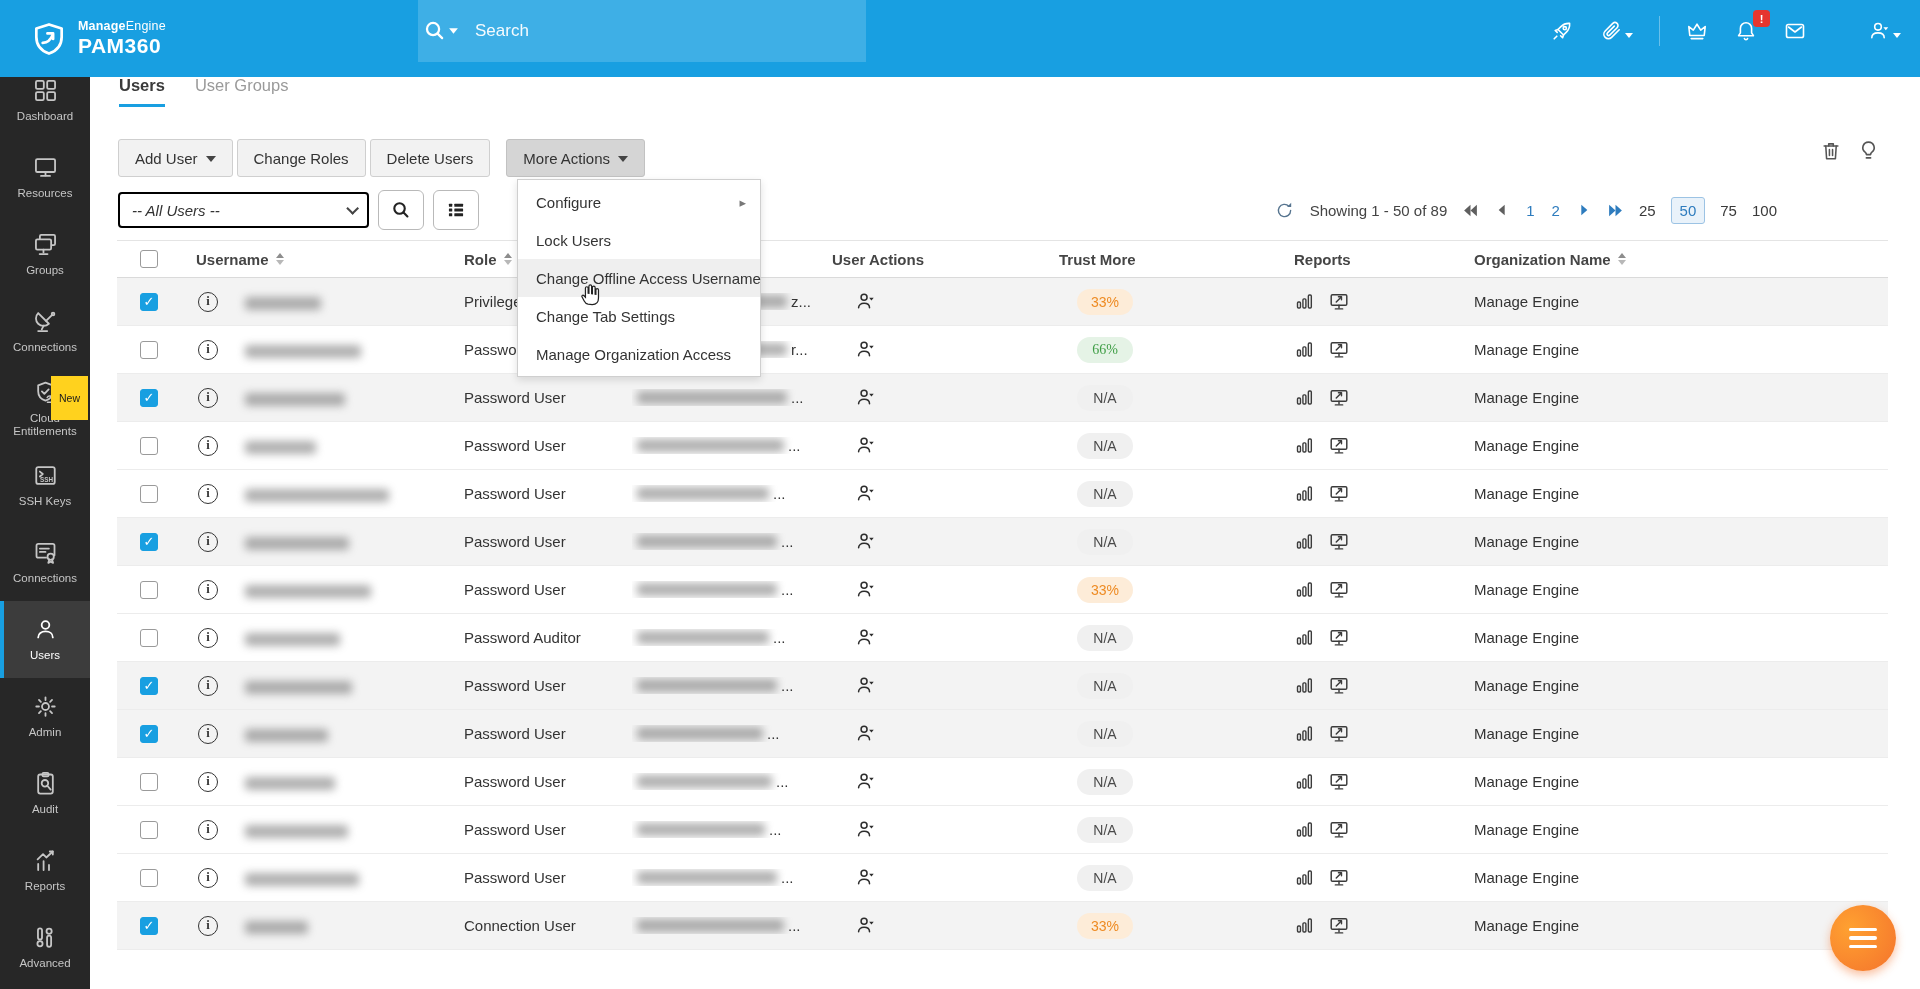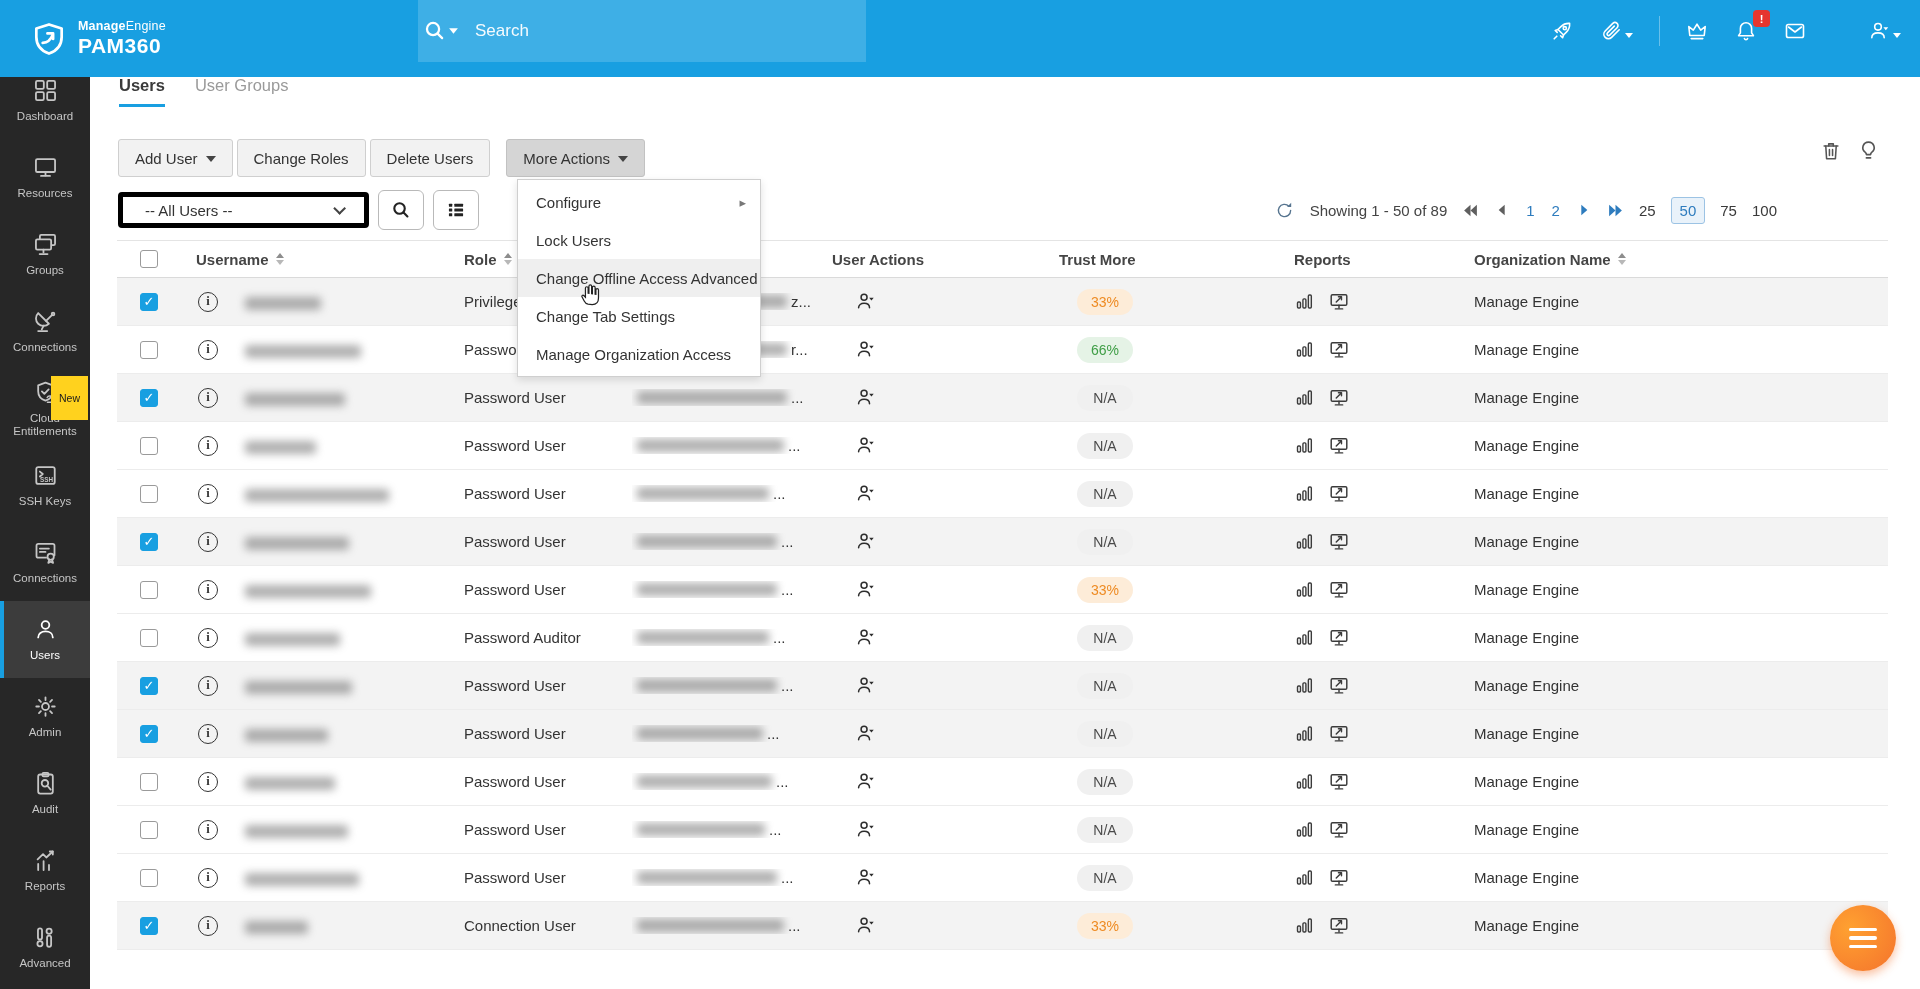--- a/index.html
+++ b/index.html
@@ -40,21 +40,21 @@
   .toolbar-row { position:absolute; left:28px; right:40px; top:77px; height:38px; display:flex; align-items:flex-start; }
   .btn { height:38px; padding:0 16px; background:#f2f2f2; border:1px solid #cfcfcf; border-radius:3px; font-size:15px; color:#333; display:flex; align-items:center; gap:8px; cursor:pointer; }
   .btn + .btn { margin-left:4px; }
   .btn.more { margin-left:16px; }
   .btn.pressed { background:#d5d5d5; border-color:#c2c2c2; }
   .btn .caret { width:0; height:0; border-left:5px solid transparent; border-right:5px solid transparent; border-top:6px solid #444; margin-top:2px; }
   .tool-right { margin-left:auto; display:flex; align-items:center; gap:15px; color:#555; }
   .tool-right .ticn { cursor:pointer; display:flex; }
 
   .filter-row { position:absolute; left:28px; top:128px; height:40px; display:flex; align-items:center; gap:9px; }
-  .select { width:251px; height:36px; border:5px solid #000000; border-radius:4px; display:flex; align-items:center; padding:0 22px; font-size:15px; color:#333; cursor:pointer; }
+  .select { width:251px; height:36px; border:2px solid #000000; border-radius:4px; display:flex; align-items:center; padding:0 12px; font-size:15px; color:#333; cursor:pointer;font-style:italic; }
   .select .chev { margin-left:auto; width:9px; height:9px; border-right:2px solid #444; border-bottom:2px solid #444; transform:rotate(45deg) translateY(-3px); }
   .icon-btn { width:46px; height:40px; border:1px solid #b9b9b9; border-radius:6px; background:#fff; display:flex; align-items:center; justify-content:center; color:#222; cursor:pointer; }
 
   .pagination { position:absolute; right:143px; top:128px; height:40px; display:flex; align-items:center; gap:15px; font-size:15px; color:#444; }
   .pg-refresh { color:#56748f; display:flex; cursor:pointer; }
   .pg-arrow { display:flex; cursor:pointer; }
   .pg-num { color:#2e7cbe; cursor:pointer; padding:0 1px; }
   .pg-size { color:#3a3a3a; cursor:pointer; }
   .pg-size.sel { color:#2e7cbe; border:1px solid #9cc3e4; background:#e9f2fa; border-radius:3px; padding:4px 8px; }
 
@@ -74,21 +74,21 @@
   .info { width:20px; height:20px; border:1.6px solid #333; border-radius:50%; display:flex; align-items:center; justify-content:center; font-size:12.5px; font-weight:bold; color:#333; margin-left:26px; cursor:pointer; font-family:"Liberation Serif",serif; }
   .blurbar { height:13px; border-radius:3px; background:#6f6f6f; filter:blur(4px); opacity:.55; display:inline-block; vertical-align:middle; }
   .cell-name { padding-left:13px; }
   .cell-role { padding-left:17px; white-space:nowrap; overflow:hidden; }
   .cell-email { padding-left:5px; white-space:nowrap; display:flex; align-items:center; gap:4px; overflow:hidden; }
   .email-tail { font-size:15px; color:#333; }
   .cell-ua { padding-left:22px; color:#2d2d2d; display:flex; cursor:pointer; }
   .cell-trust { padding-left:30px; }
   .badge { display:inline-block; min-width:56px; text-align:center; padding:5px 10px; border-radius:14px; font-size:14px; }
   .badge.warn { color:#ee8b23; background:#fdecd8; }
-  .badge.good { color:#3f9e46; background:#e5f3e6; }
+  .badge.good { color:#3f9e46; background:#e5f3e6;font-family:Liberation Serif, serif; }
   .badge.na { color:#4a4a4a; background:#f0f0f0; }
   .cell-rep { padding-left:57px; display:flex; gap:13px; color:#3b3b3b; }
   .cell-rep span { cursor:pointer; display:flex; }
   .cell-org { padding-left:32px; }
   .hdr-username { margin-left:-36px; }
 
   
   .menu { position:absolute; left:427px; top:117px; width:244px; background:#fff; border:1px solid #cfcfcf; box-shadow:0 3px 8px rgba(0,0,0,.12); z-index:60; padding:3px 0; }
   .menu-item { height:38px; display:flex; align-items:center; padding:0 14px 0 18px; font-size:15px; color:#333; cursor:pointer; white-space:nowrap; }
   .menu-item.hover { background:#efefef; }
@@ -1029,21 +1029,21 @@
 
   <div class="menu" id="menu">
       <div class="menu-item">
         <span>Configure</span>
         <span class="sub">▸</span>
       </div>
       <div class="menu-item">
         <span>Lock Users</span>
       </div>
       <div class="menu-item hover">
-        <span>Change Offline Access Advanced</span>
+        <span>Change Offline Access Username</span>
       </div>
       <div class="menu-item">
         <span>Change Tab Settings</span>
       </div>
       <div class="menu-item">
         <span>Manage Organization Access</span>
       </div>
     </div>
 
   <svg class="hand" width="27" height="27" viewBox="0 0 24 24">

